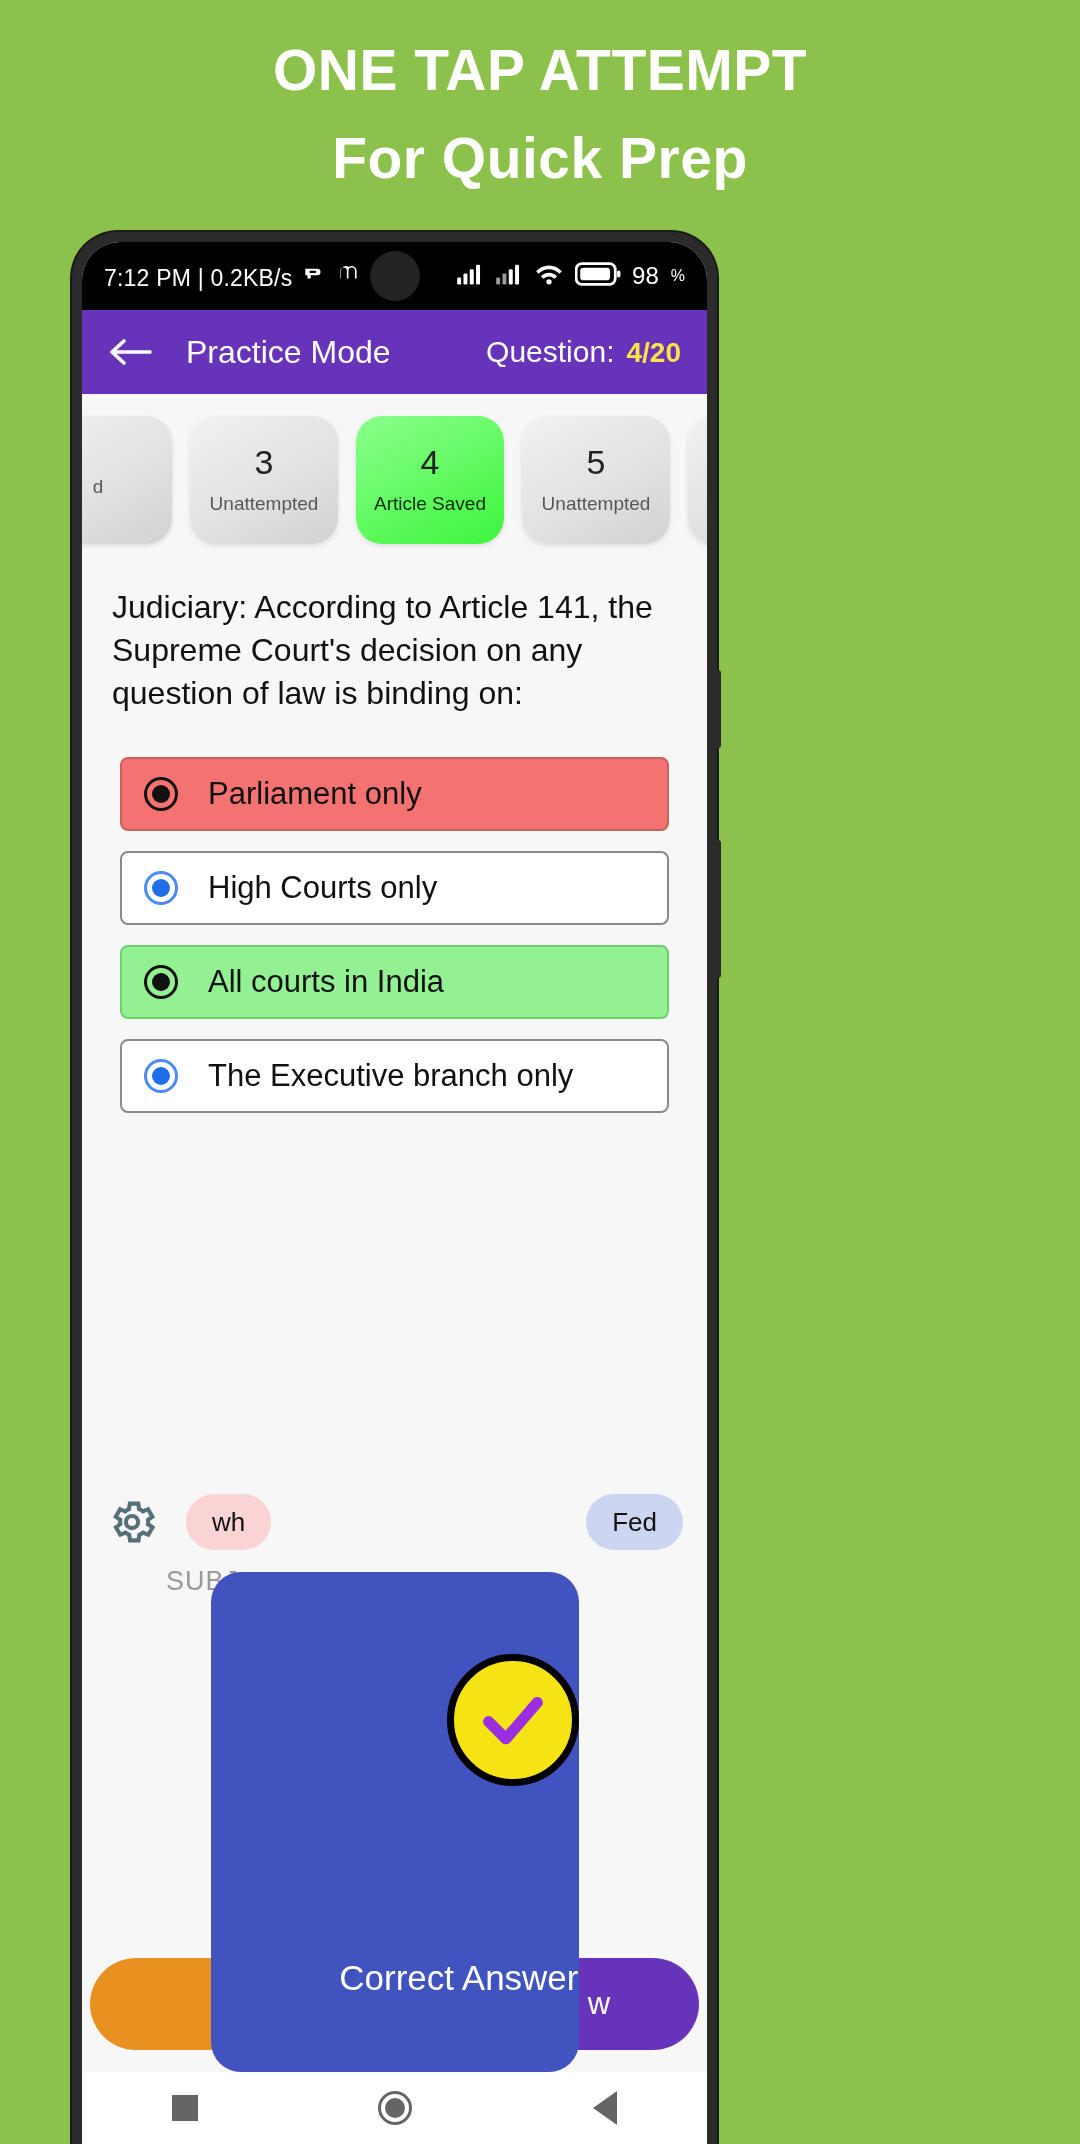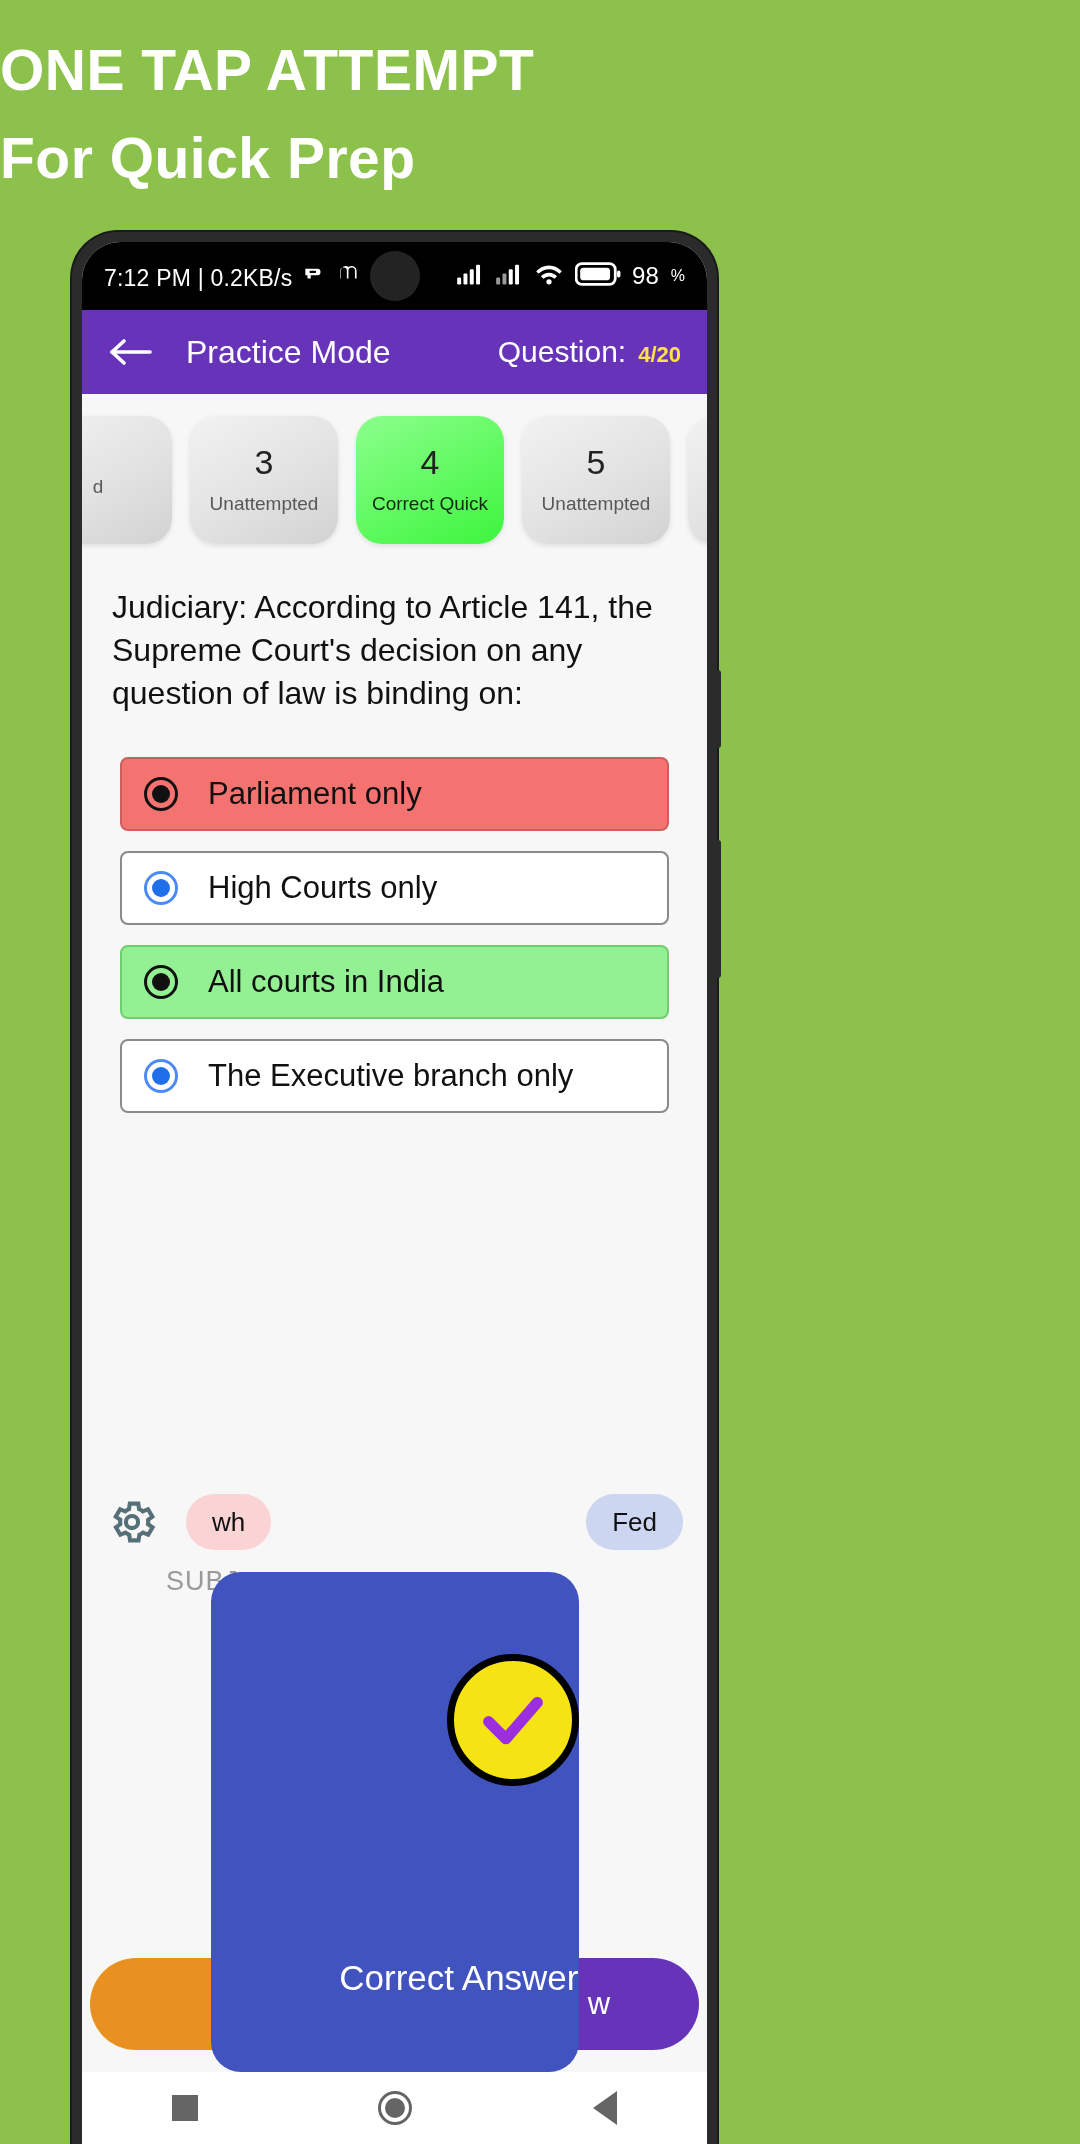--- a/index.html
+++ b/index.html
@@ -7,21 +7,21 @@
   body {
     font-family:"Liberation Sans", sans-serif;
     background:#8CC14C;
     position:relative;
     overflow:hidden;
   }
 
   
   .promo {
     position:absolute; top:0; left:0; width:1080px; height:230px;
-    display:flex; flex-direction:column; align-items:flex-start; justify-content:flex-start;
+    display:flex; flex-direction:column; align-items:center; justify-content:flex-start;
     padding-top:38px;
   }
   .promo-line1 {
     color:#ffffff; font-size:57px; font-weight:bold; letter-spacing:0.5px;
     line-height:1.15; white-space:nowrap;
   }
   .promo-line2 {
     color:#ffffff; font-size:57px; font-weight:bold; letter-spacing:0.5px;
     line-height:1.15; margin-top:22px; white-space:nowrap;
   }
@@ -67,21 +67,21 @@
 
   
   .appbar {
     height:84px; background:#6633B9; display:flex; align-items:center;
     padding:0 26px; color:#ffffff;
   }
   .back-arrow { width:44px; height:30px; position:relative; cursor:pointer; flex:none; }
   .appbar-title { font-size:32px; margin-left:34px; font-weight:normal; }
   .appbar-right { margin-left:auto; display:flex; align-items:baseline; gap:12px; }
   .q-label { font-size:30px; }
-  .q-count { font-size:22px; color:#FFE24A; font-weight:bold; }
+  .q-count { font-size:28px; color:#FFE24A; font-weight:bold; }
 
   
   .content {
     position:relative; height:1678px; background:#F7F7F7; overflow:hidden;
   }
 
   
   .nav-strip {
     display:flex; align-items:flex-start; gap:18px;
     padding:22px 0 20px 0; margin-left:-58px;
@@ -277,21 +277,21 @@
         <div class="nav-card">
           <div class="nav-num"></div>
           <div class="nav-status">d</div>
         </div>
         <div class="nav-card">
           <div class="nav-num">3</div>
           <div class="nav-status">Unattempted</div>
         </div>
         <div class="nav-card active">
           <div class="nav-num">4</div>
-          <div class="nav-status">Correct Quick</div>
+          <div class="nav-status">Article Saved</div>
         </div>
         <div class="nav-card">
           <div class="nav-num">5</div>
           <div class="nav-status">Unattempted</div>
         </div>
         <div class="nav-card">
           <div class="nav-num"></div>
 
         </div>
       </div>

